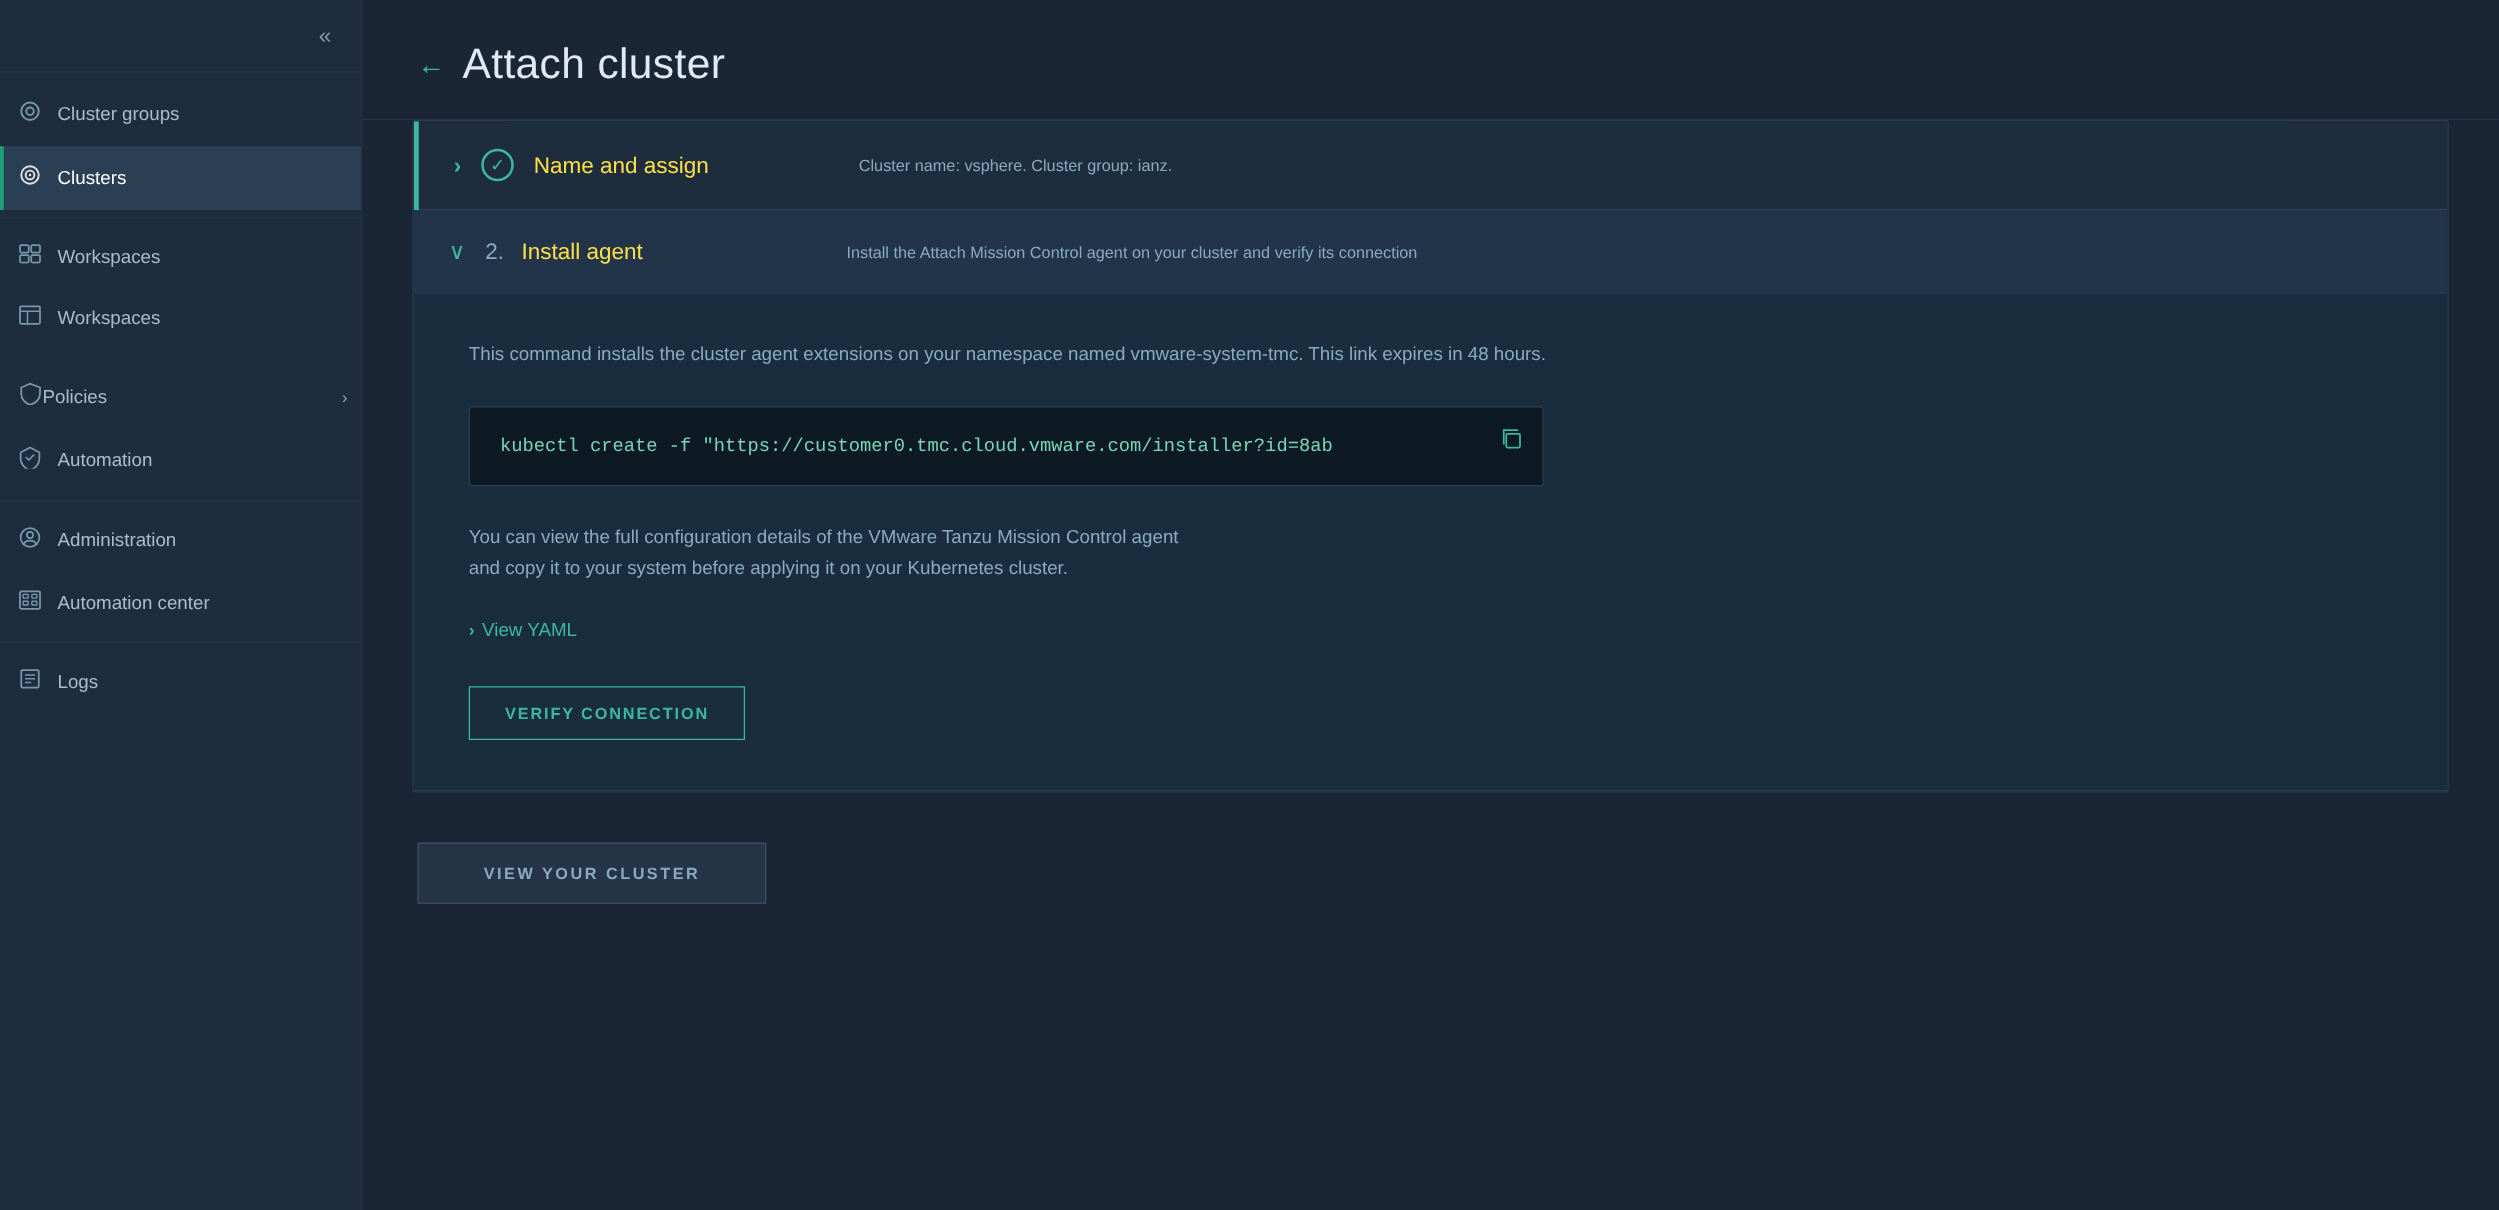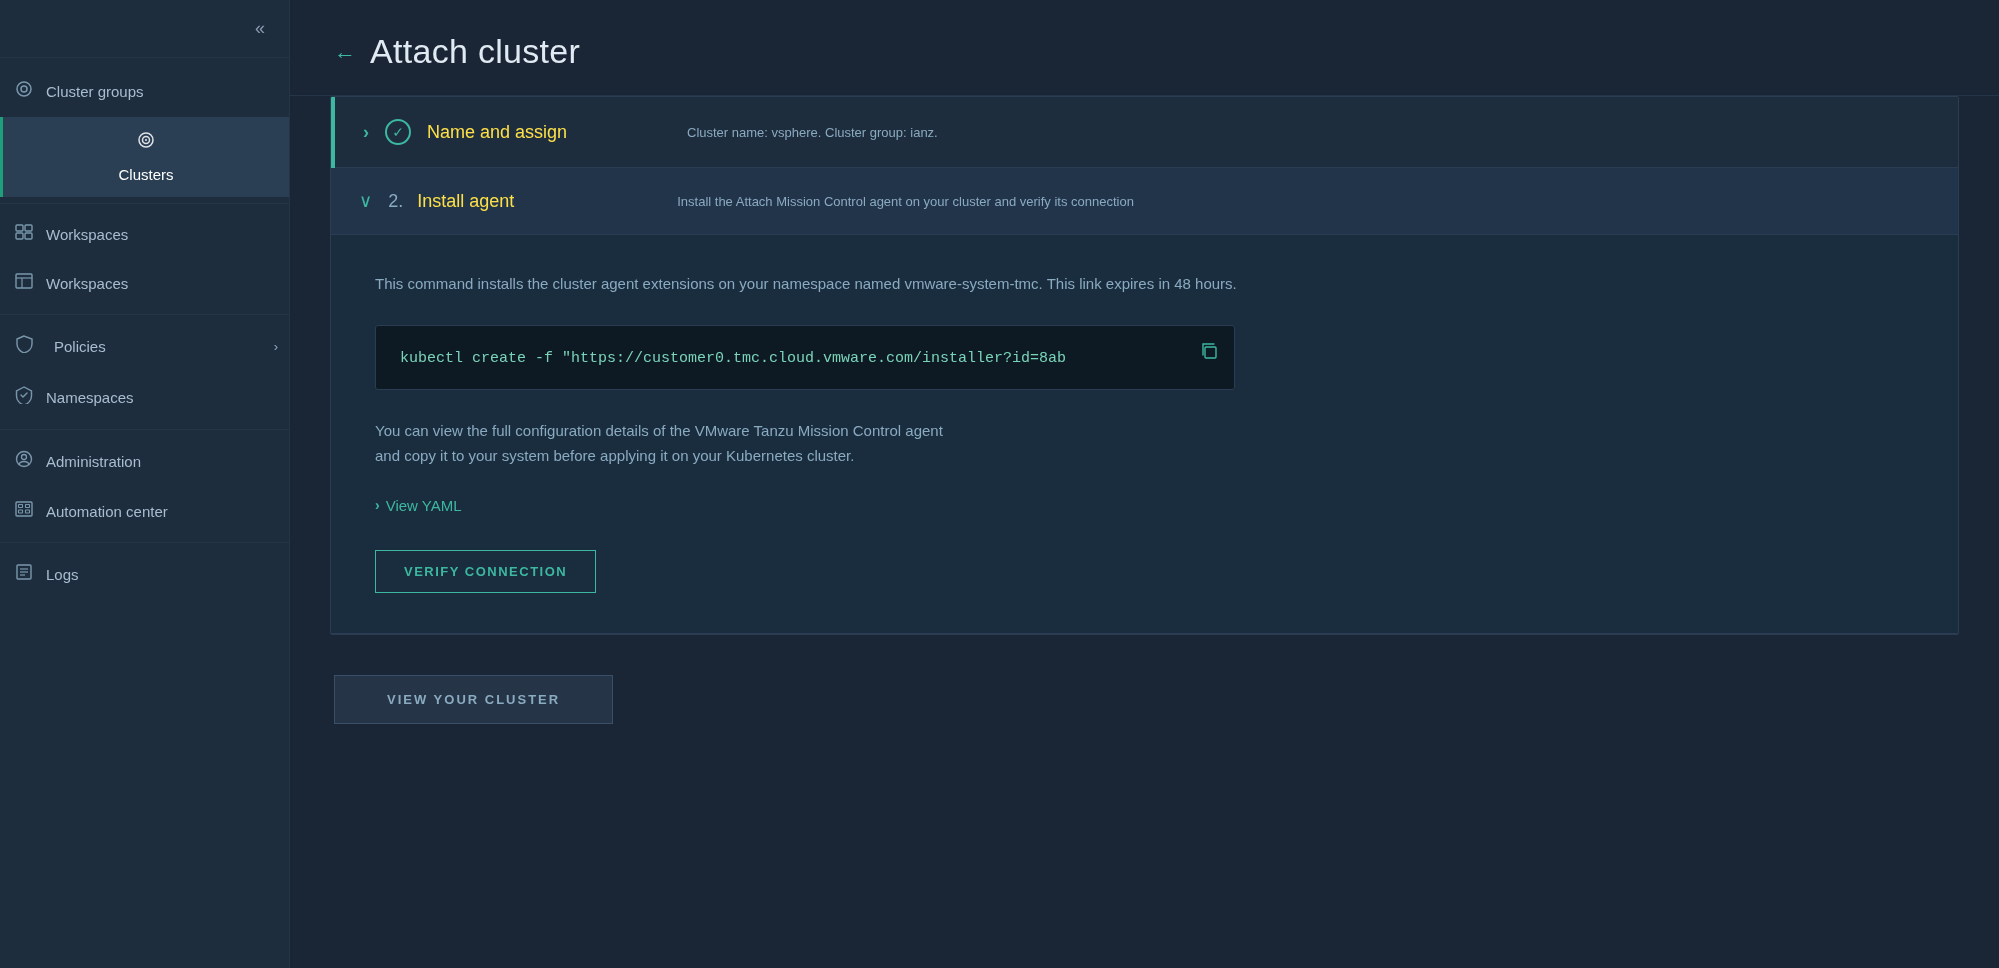--- a/index.html
+++ b/index.html
@@ -49,36 +49,35 @@
       cursor: pointer;
       color: #a8bdd0;
       font-size: 15px;
       border-left: 3px solid transparent;
       transition: background 0.15s;
     }
     .sidebar-item.active {
       background: #2a3f54;
       color: #fff;
       border-left-color: #1d9f79;
-      flex-direction: column;
     }
     .sidebar-item .icon {
       font-size: 17px;
       opacity: 0.85;
       flex-shrink: 0;
       width: 20px;
       text-align: center;
     }
     .sidebar-item.has-arrow {
       justify-content: space-between;
     }
     .sidebar-item.has-arrow .left-group {
       display: flex;
       align-items: center;
-      gap: 20px;
+      gap: 0;
     }
     .sidebar-divider {
       border: none;
       border-top: 1px solid #253547;
       margin: 6px 0;
     }
 
     
     .main {
       flex: 1;
@@ -332,21 +331,21 @@
       <span style="color:#8aaac0; font-size:13px;">›</span>
     </div>
 
     <div class="sidebar-item">
       <span class="icon">
         <svg width="18" height="18" viewBox="0 0 18 18" fill="none">
           <path d="M9 1L1.5 5v5c0 4.1 3.2 7.9 7.5 9 4.3-1.1 7.5-4.9 7.5-9V5L9 1z" stroke="#8aaac0" stroke-width="1.4" fill="none"></path>
           <path d="M6 9l2 2 4-4" stroke="#8aaac0" stroke-width="1.4" stroke-linecap="round" stroke-linejoin="round"></path>
         </svg>
       </span>
-      <span>Namespaces</span>
+      <span>Automation</span>
     </div>
 
     <hr class="sidebar-divider">
 
     <div class="sidebar-item">
       <span class="icon">
         <svg width="18" height="18" viewBox="0 0 18 18" fill="none">
           <circle cx="9" cy="9" r="7.5" stroke="#8aaac0" stroke-width="1.4" fill="none"></circle>
           <circle cx="9" cy="7" r="2.5" stroke="#8aaac0" stroke-width="1.3" fill="none"></circle>
           <path d="M3.5 15c.8-2.2 2.9-3.5 5.5-3.5s4.7 1.3 5.5 3.5" stroke="#8aaac0" stroke-width="1.3" fill="none"></path>

